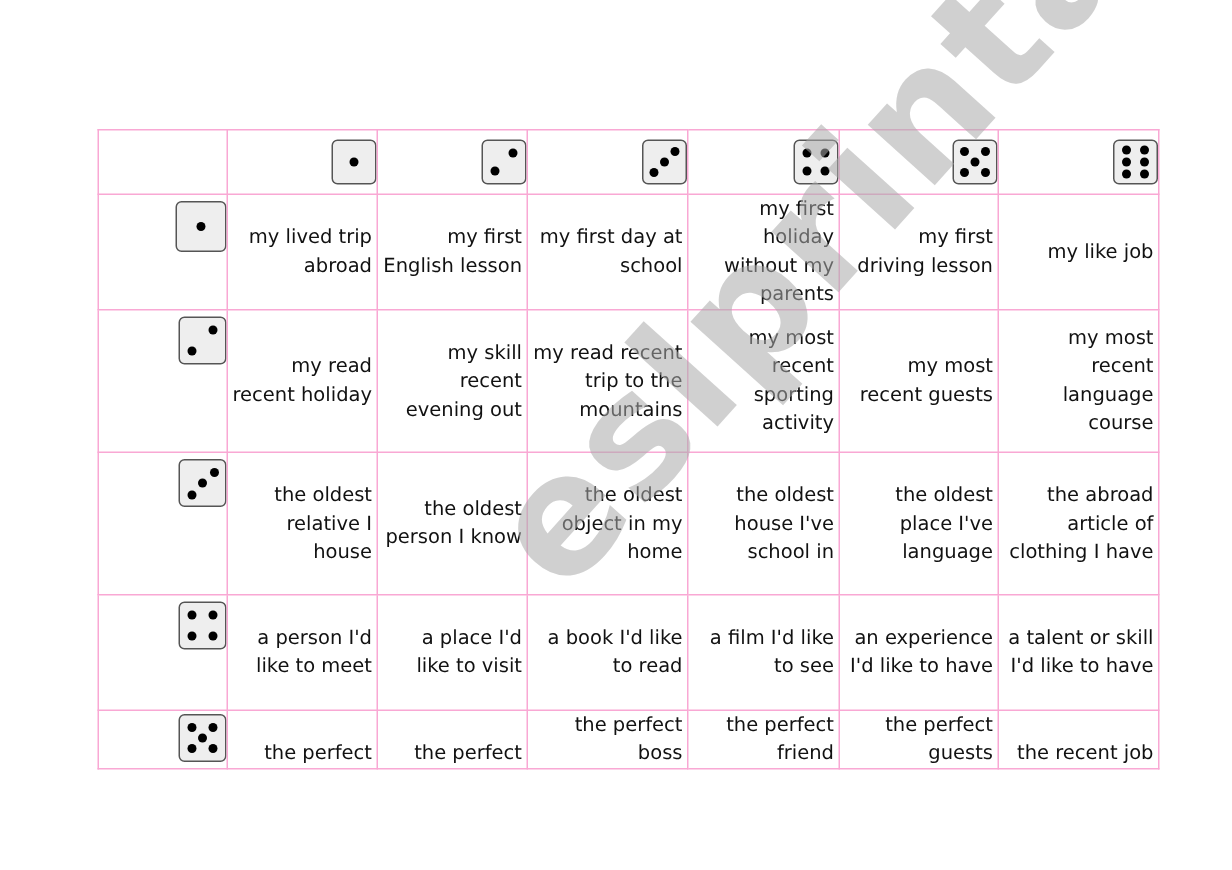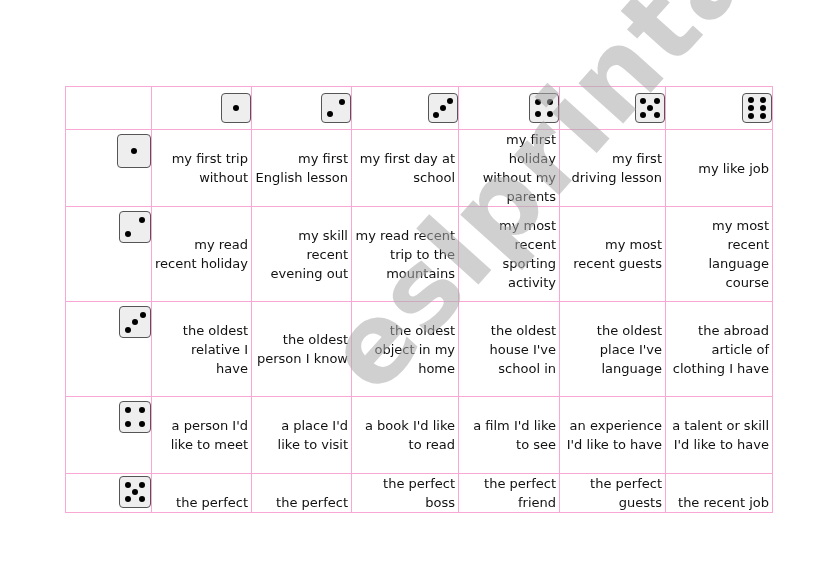--- a/index.html
+++ b/index.html
@@ -35,39 +35,39 @@
     <td></td>
     <td><span class="die"><span class="pip" style="left: calc(50% - 3px); top: calc(50% - 3px);"></span></span></td>
     <td><span class="die"><span class="pip" style="left: calc(28% - 3px); top: calc(72% - 3px);"></span><span class="pip" style="left: calc(72% - 3px); top: calc(28% - 3px);"></span></span></td>
     <td><span class="die"><span class="pip" style="left: calc(25% - 3px); top: calc(75% - 3px);"></span><span class="pip" style="left: calc(50% - 3px); top: calc(50% - 3px);"></span><span class="pip" style="left: calc(75% - 3px); top: calc(25% - 3px);"></span></span></td>
     <td><span class="die"><span class="pip" style="left: calc(28% - 3px); top: calc(28% - 3px);"></span><span class="pip" style="left: calc(72% - 3px); top: calc(28% - 3px);"></span><span class="pip" style="left: calc(28% - 3px); top: calc(72% - 3px);"></span><span class="pip" style="left: calc(72% - 3px); top: calc(72% - 3px);"></span></span></td>
     <td><span class="die"><span class="pip" style="left: calc(26% - 3px); top: calc(26% - 3px);"></span><span class="pip" style="left: calc(74% - 3px); top: calc(26% - 3px);"></span><span class="pip" style="left: calc(50% - 3px); top: calc(50% - 3px);"></span><span class="pip" style="left: calc(26% - 3px); top: calc(74% - 3px);"></span><span class="pip" style="left: calc(74% - 3px); top: calc(74% - 3px);"></span></span></td>
     <td><span class="die"><span class="pip" style="left: calc(30% - 3px); top: calc(22% - 3px);"></span><span class="pip" style="left: calc(70% - 3px); top: calc(22% - 3px);"></span><span class="pip" style="left: calc(30% - 3px); top: calc(50% - 3px);"></span><span class="pip" style="left: calc(70% - 3px); top: calc(50% - 3px);"></span><span class="pip" style="left: calc(30% - 3px); top: calc(78% - 3px);"></span><span class="pip" style="left: calc(70% - 3px); top: calc(78% - 3px);"></span></span></td>
   </tr>
   <tr style="height:77px">
     <td style="vertical-align:top;padding-top:4px"><span class="die" style="width:34px;height:34px"><span class="pip" style="left: calc(50% - 3px); top: calc(50% - 3px);"></span></span></td>
-    <td class="cell-text">my first trip without</td>
+    <td class="cell-text">my lived trip abroad</td>
     <td class="cell-text">my first English lesson</td>
     <td class="cell-text">my first day at school</td>
     <td class="cell-text">my first holiday without my parents</td>
     <td class="cell-text">my first driving lesson</td>
     <td class="cell-text">my like job</td>
   </tr>
   <tr style="height:95px">
     <td style="vertical-align:top;padding-top:4px"><span class="die" style="width:32px;height:32px"><span class="pip" style="left: calc(28% - 3px); top: calc(72% - 3px);"></span><span class="pip" style="left: calc(72% - 3px); top: calc(28% - 3px);"></span></span></td>
     <td class="cell-text">my read recent holiday</td>
     <td class="cell-text">my skill recent evening out</td>
     <td class="cell-text">my read recent trip to the mountains</td>
     <td class="cell-text">my most recent sporting activity</td>
     <td class="cell-text">my most recent guests</td>
     <td class="cell-text">my most recent language course</td>
   </tr>
   <tr style="height:95px">
     <td style="vertical-align:top;padding-top:4px"><span class="die" style="width:32px;height:32px"><span class="pip" style="left: calc(25% - 3px); top: calc(75% - 3px);"></span><span class="pip" style="left: calc(50% - 3px); top: calc(50% - 3px);"></span><span class="pip" style="left: calc(75% - 3px); top: calc(25% - 3px);"></span></span></td>
-    <td class="cell-text">the oldest relative I have</td>
+    <td class="cell-text">the oldest relative I house</td>
     <td class="cell-text">the oldest person I know</td>
     <td class="cell-text">the oldest object in my home</td>
     <td class="cell-text">the oldest house I've school in</td>
     <td class="cell-text">the oldest place I've language</td>
     <td class="cell-text">the abroad article of clothing I have</td>
   </tr>
   <tr style="height:77px">
     <td style="vertical-align:top;padding-top:4px"><span class="die" style="width:32px;height:32px"><span class="pip" style="left: calc(28% - 3px); top: calc(28% - 3px);"></span><span class="pip" style="left: calc(72% - 3px); top: calc(28% - 3px);"></span><span class="pip" style="left: calc(28% - 3px); top: calc(72% - 3px);"></span><span class="pip" style="left: calc(72% - 3px); top: calc(72% - 3px);"></span></span></td>
     <td class="cell-text">a person I'd like to meet</td>
     <td class="cell-text">a place I'd like to visit</td>

